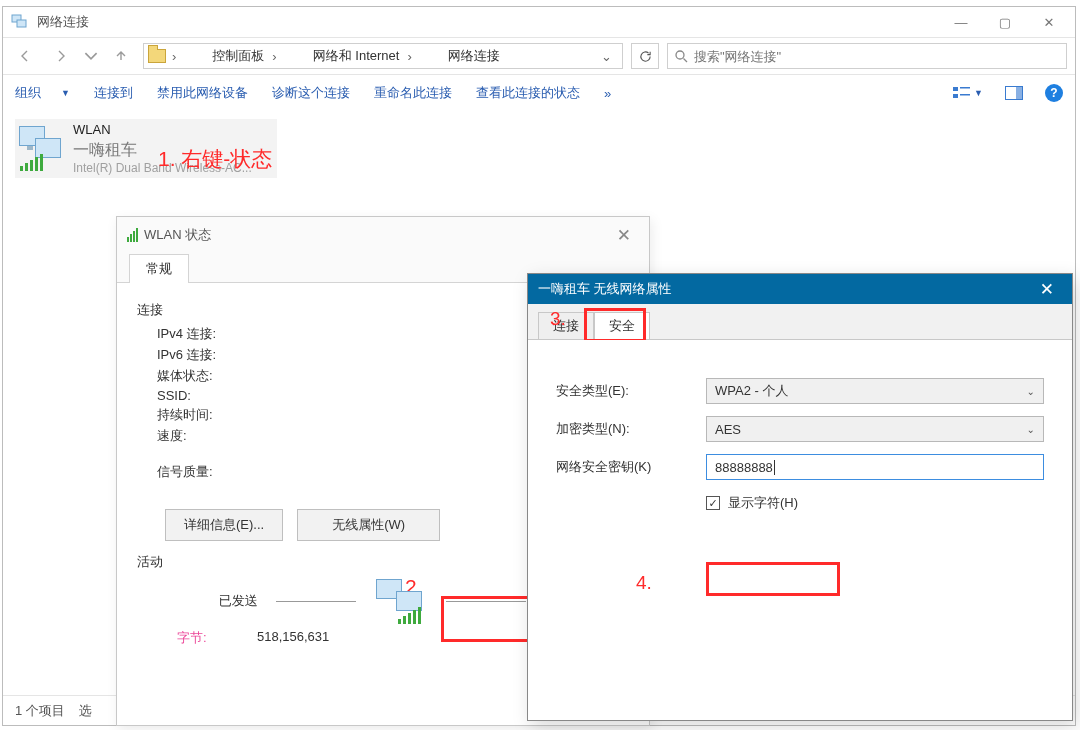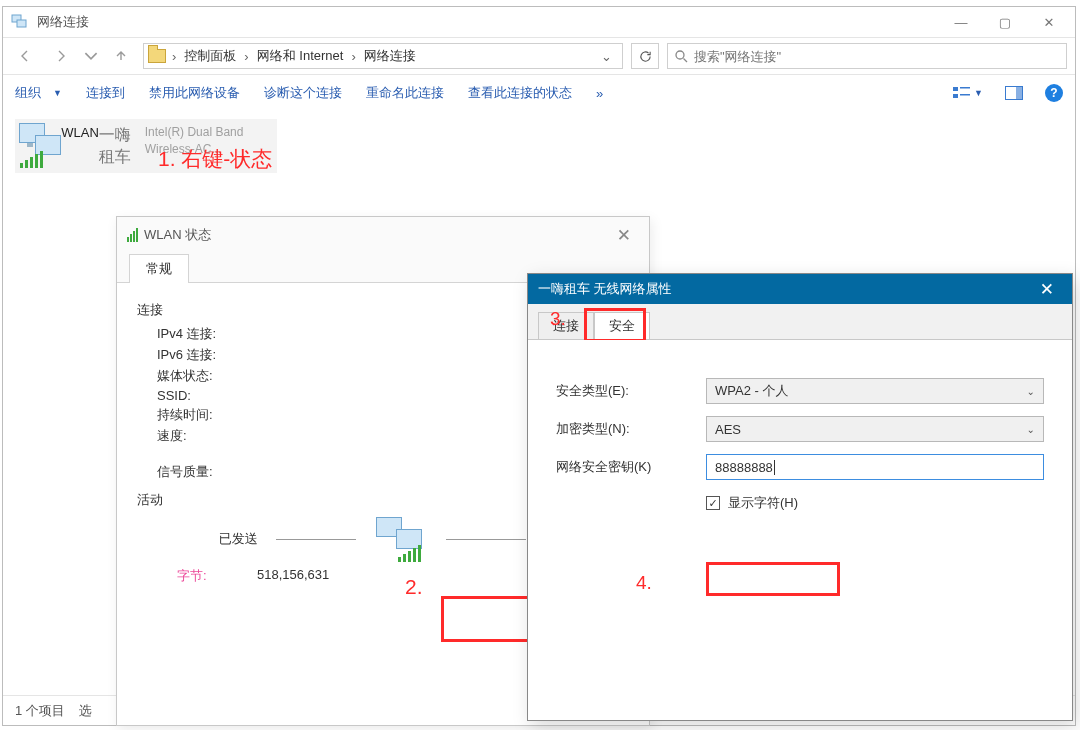--- a/index.html
+++ b/index.html
@@ -21,36 +21,36 @@
 .navbar {
   height: 38px; border-top: 1px solid #e5e5e5; border-bottom: 1px solid #e5e5e5;
   display: flex; align-items: center; padding: 0 8px; gap: 8px;
 }
 .nav-arrow { width: 28px; height: 28px; display:flex; align-items:center; justify-content:center; color:#9a9a9a; }
 .nav-arrow svg { width:14px; height:14px; }
 .addr {
   flex: 0 0 480px; height: 26px; border: 1px solid #cfcfcf; display:flex; align-items:center;
   padding: 0 4px; gap: 4px; font-size:13px; color:#333;
 }
-.addr .crumb { padding: 0 2px; }
+.addr .crumb { padding: 0 2px; margin-left: 28px; }
 .addr .chev { color:#666; padding:0 2px; }
 .addr-dd { margin-left:auto; color:#666; padding:0 6px; }
 .refresh { width:28px; height:26px; border:1px solid #cfcfcf; display:flex;align-items:center;justify-content:center; color:#555;}
 .search {
   flex: 1; height: 26px; border: 1px solid #cfcfcf; display:flex; align-items:center;
   padding: 0 6px; gap:6px; color:#888;
 }
 .search input { border:none; outline:none; flex:1; font-size:13px; color:#888; background:transparent;}
 .search-icon { width:14px; height:14px; color:#888; }
 
 .toolbar {
   height: 36px; display:flex; align-items:center; padding:0 12px; gap:24px;
   color:#2a5db0; font-size:13px;
 }
-.toolbar .tb-item { display:flex; align-items:center; gap:12px; cursor:default; }
+.toolbar .tb-item { display:flex; align-items:center; gap:20px; cursor:default; }
 .toolbar .dd { font-size:9px; color:#2a5db0; }
 .toolbar-spacer { flex:1; }
 .toolbar .icon-btn { color:#2a5db0; display:flex; align-items:center; gap:3px; }
 .toolbar .help-icon {
   width:18px; height:18px; border-radius:50%; background:#1e7fe0; color:#fff;
   display:flex;align-items:center;justify-content:center; font-size:12px; font-weight:bold;
 }
 .tb-right { display:flex; align-items:center; gap:22px; }
 
 .content {
@@ -69,21 +69,21 @@
 .monitor-stand { position:absolute; width:6px; height:4px; background:#9db7c9; left:10px; top:22px; }
 .signal {
   position:absolute; left:3px; top:30px; display:flex; align-items:flex-end; gap:2px;
 }
 .signal span { width:3px; background:#3eaa3e; }
 .signal span:nth-child(1){height:5px}
 .signal span:nth-child(2){height:8px}
 .signal span:nth-child(3){height:11px}
 .signal span:nth-child(4){height:14px}
 .signal span:nth-child(5){height:17px}
-.adapter-text { display:flex; line-height:1.35; }
+.adapter-text { display:flex; flex-direction:column; line-height:1.35; }
 .adapter-text .l1 { color:#222; }
 .adapter-text .l2 { color:#777; font-size:16px; }
 .adapter-text .l3 { color:#a0a0a0; font-size:12px; }
 
 .annot1 {
   position:absolute; left:155px; top:138px; color:#ff2a2a; font-size:21px;
 }
 
 .statusbar {
   position:absolute; left:0; bottom:0; height:30px; border-top:1px solid #e5e5e5;
@@ -366,20 +366,24 @@
         <span class="k">速度:</span>
         <span class="v">72.</span>
       </div>
     <div class="kv" style="margin-top:18px;">
         <span class="k">信号质量:</span>
         <span class="v"></span>
       </div>
 
     <div class="annot2">2.</div>
 
+    <div class="btns-row">
+      <button class="winbtn">详细信息(E)...</button>
+      <button class="winbtn" style="padding:6px 34px;">无线属性(W)</button>
+    </div>
     <div class="redbox-wp"></div>
 
     <div class="sect-label" style="margin-top:10px;">活动</div>
 
     <div class="activity-row">
       <span class="lab">已发送</span>
       <span class="dash"></span>
       <div class="activity-icon">
         <div class="monitor1"></div>
           <div class="monitor2"></div>

